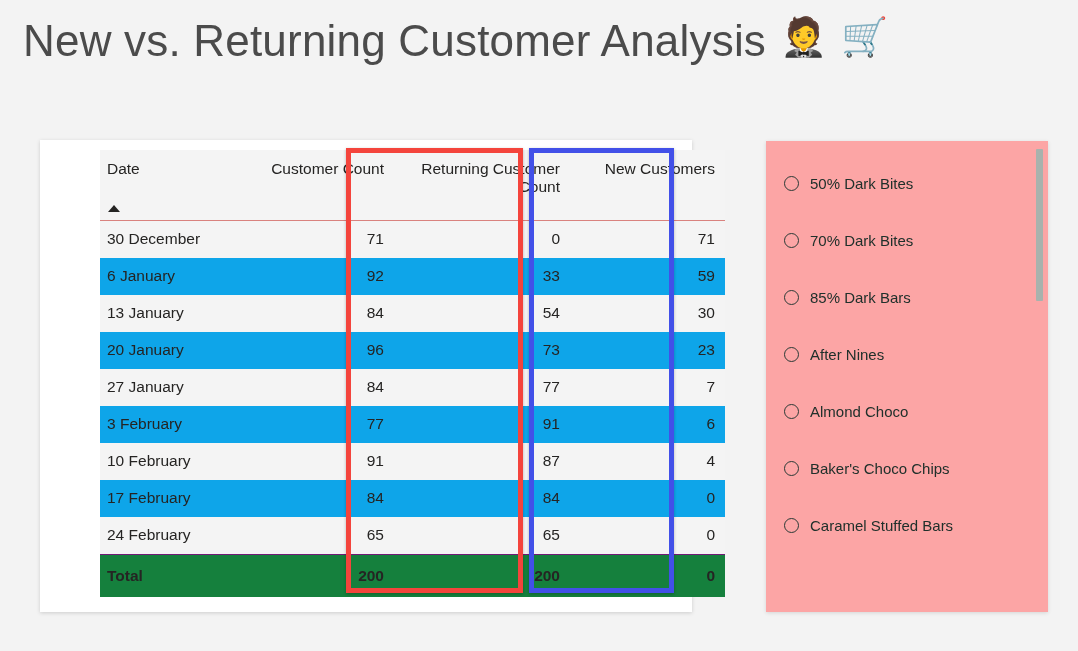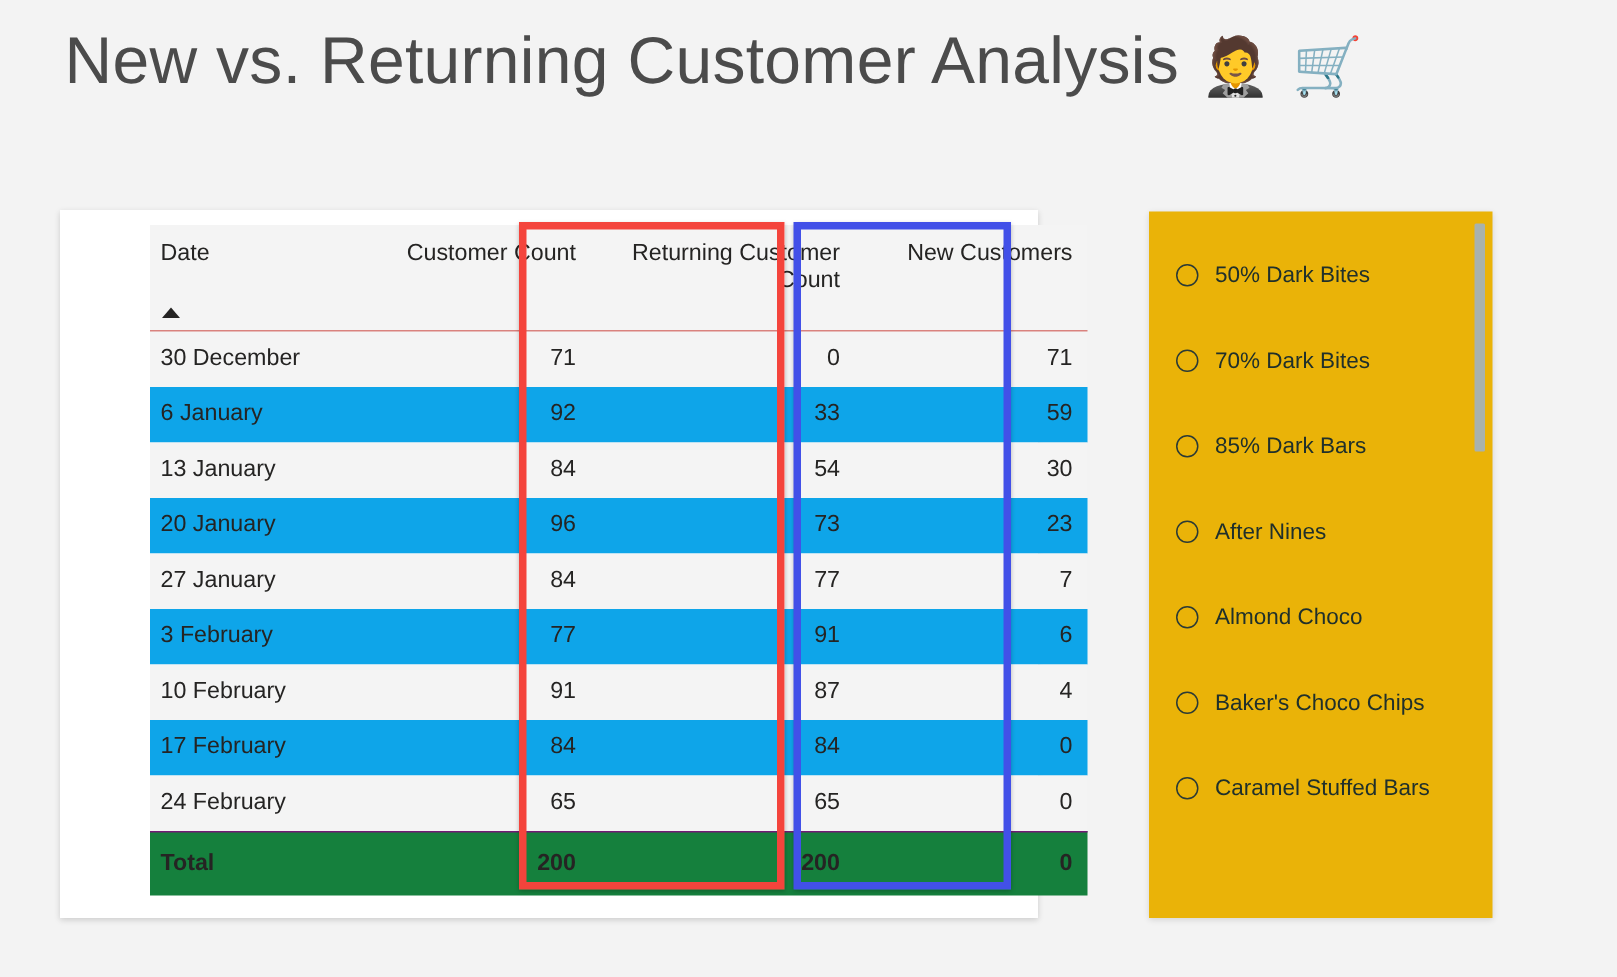--- a/index.html
+++ b/index.html
@@ -11,24 +11,24 @@
     height: 651px;
     background: #f3f3f3;
     font-family: "Liberation Sans", sans-serif;
     overflow: hidden;
     position: relative;
   }
 
   
   #page-title-bar {
     position: absolute;
-    left: 43px;
+    left: 23px;
     top: 18px;
     display: flex;
-    align-items: flex-end;
+    align-items: flex-start;
     gap: 14px;
   }
   #page-title-text {
     font-size: 44px;
     font-weight: 300;
     color: #4b4b4b;
     letter-spacing: 0.2px;
     white-space: nowrap;
     line-height: 1.05;
   }
@@ -138,23 +138,23 @@
     width: 145px;
     height: 445px;
     border: 5px solid #4250e8;
   }
 
   
   #slicer-panel {
     position: absolute;
     left: 766px;
     top: 141px;
-    width: 229px;
+    width: 282px;
     height: 471px;
-    background: #eab308;
+    background: #fca5a5;
     box-shadow: 0 1px 4px rgba(0,0,0,0.12);
     overflow: hidden;
   }
   #slicer-list {
     position: absolute;
     left: 0;
     top: 14px;
     width: 100%;
   }
   .slicer-item {

